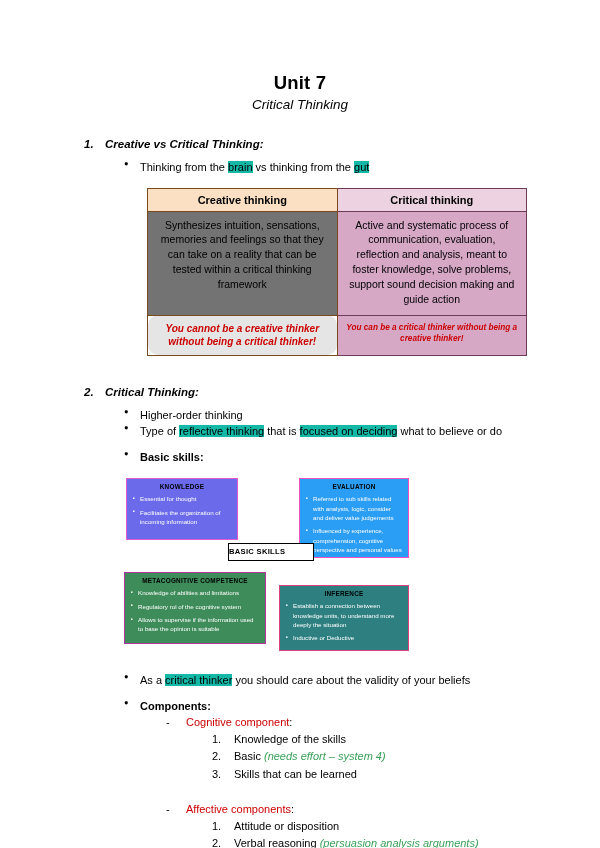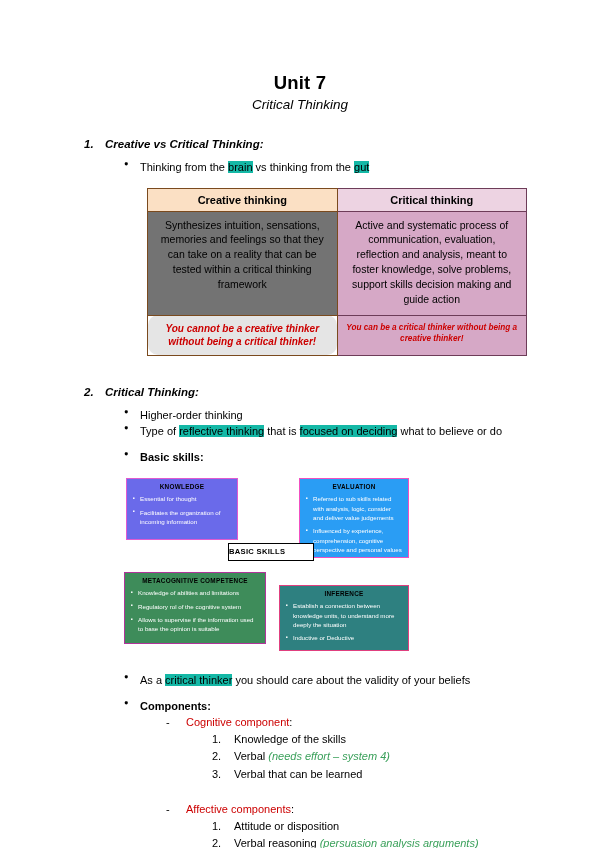--- a/index.html
+++ b/index.html
@@ -267,21 +267,21 @@
 
   <div class="cmp-wrap">
     <table class="cmp">
       <tbody>
           <tr>
         <td class="th-left">Creative thinking</td>
         <td class="th-right">Critical thinking</td>
       </tr>
       <tr>
         <td class="body-left">Synthesizes intuition, sensations, memories and feelings so that they can take on a reality that can be tested within a critical thinking framework</td>
-        <td class="body-right">Active and systematic process of communication, evaluation, reflection and analysis, meant to foster knowledge, solve problems, support skills decision making and guide action</td>
+        <td class="body-right">Active and systematic process of communication, evaluation, reflection and analysis, meant to foster knowledge, solve problems, support sound decision making and guide action</td>
       </tr>
       <tr>
         <td class="note-left">You cannot be a creative thinker without being a critical thinker!</td>
         <td class="note-right">You can be a critical thinker without being a creative thinker!</td>
       </tr>
     </tbody>
       </table>
   </div>
 
   <div class="spacer-lg"></div>
@@ -351,24 +351,24 @@
   <div class="bullet bold">Components:</div>
 
   <div class="dash">
     <span>Cognitive component</span><span class="tail">:</span>
   </div>
   <ol class="num-list">
     <li>
       <span class="n">1.</span><span>Knowledge of the skills</span>
     </li>
     <li>
-      <span class="n">2.</span><span>Verbal </span><span class="green-it">(needs effort – system 4)</span>
-    </li>
-    <li>
-      <span class="n">3.</span><span>Verbal that can be learned</span>
+      <span class="n">2.</span><span>Basic </span><span class="green-it">(needs effort – system 4)</span>
+    </li>
+    <li>
+      <span class="n">3.</span><span>Skills that can be learned</span>
     </li>
   </ol>
 
   <div class="spacer-md"></div>
 
   <div class="dash">
     <span>Affective components</span><span class="tail">:</span>
   </div>
   <ol class="num-list">
     <li>

